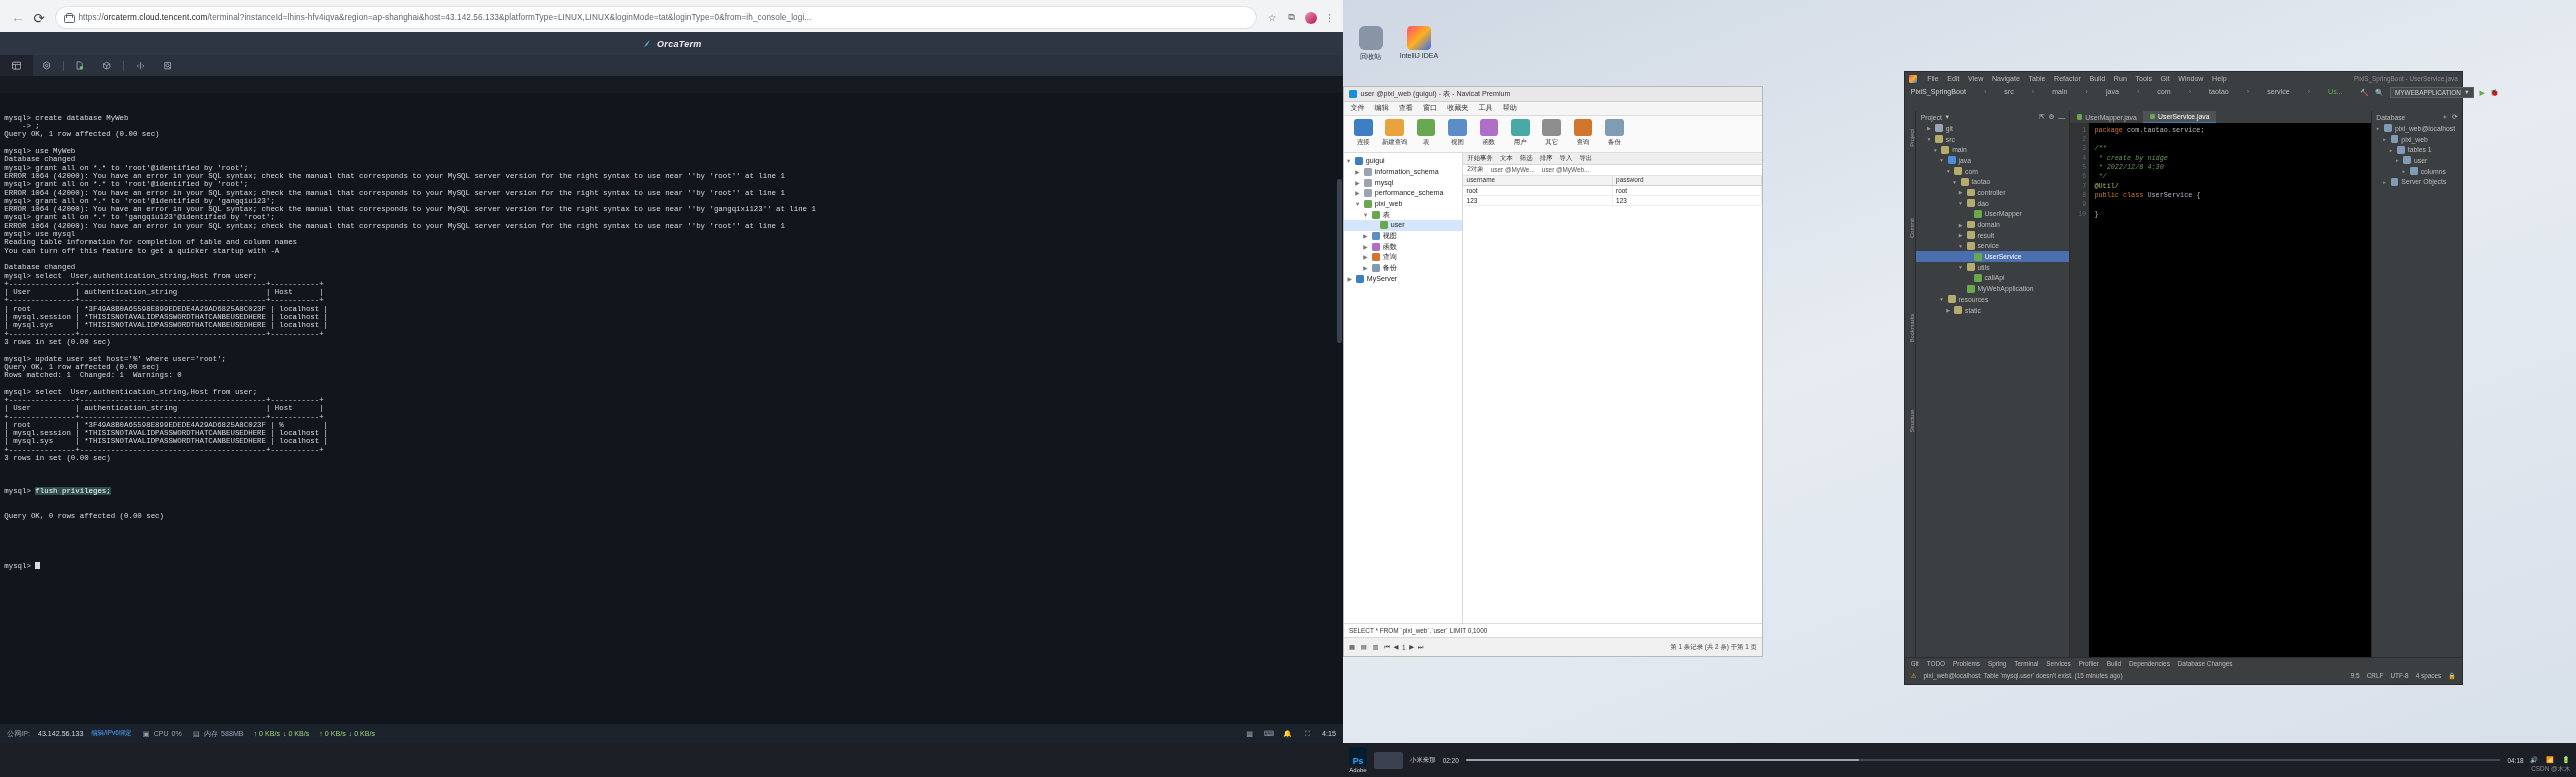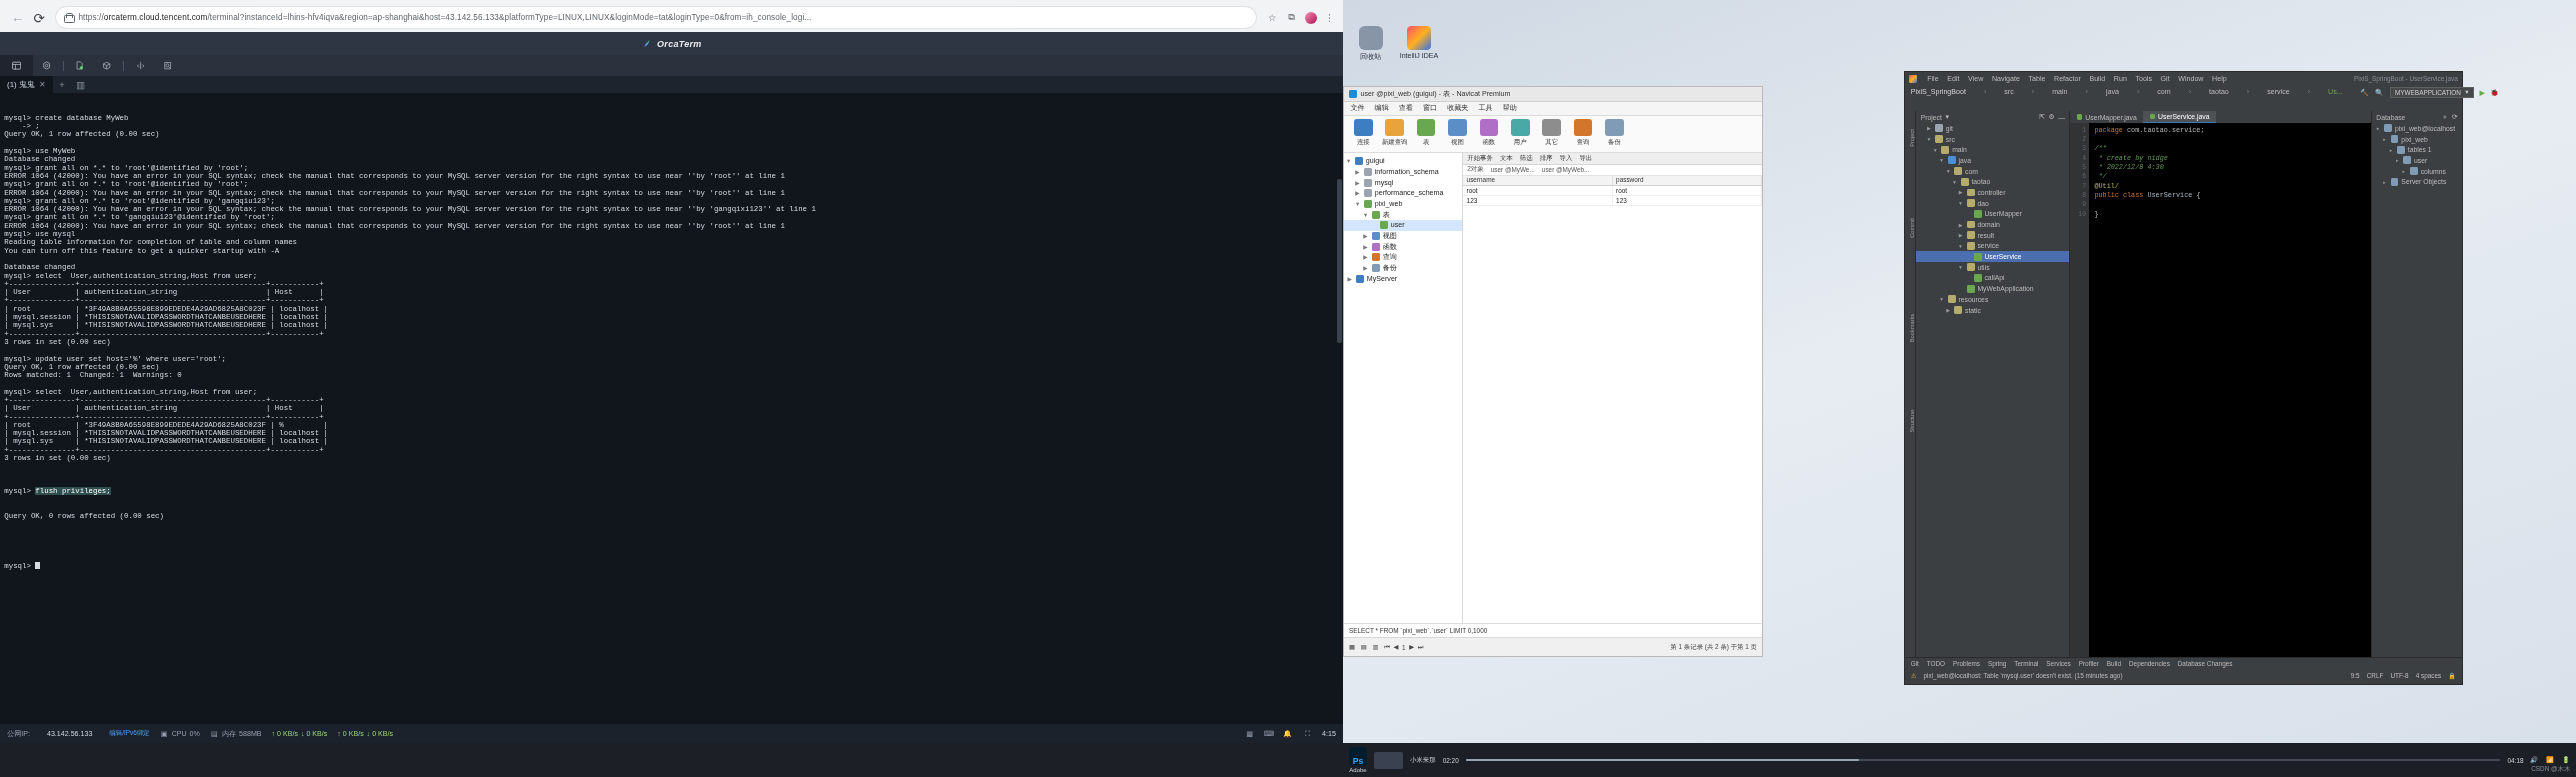--- a/index.html
+++ b/index.html
@@ -50,21 +50,21 @@
   .term { position:absolute; left:0; top:61px; right:0; bottom:18.6px; background:#11151c;
     font-family:"Liberation Mono","DejaVu Sans Mono",monospace; font-size:7.4px; line-height:8.3px;
     color:#d7dce3; padding:4.3px 2.9px 0 4.3px; white-space:pre; overflow:hidden; }
   .term .hl { background:#2f4f4f; color:#fff; }
   .term .cur { display:inline-block; width:4.3px; height:7.1px; background:#d7dce3; vertical-align:-0.7px; }
   .scrollbar { position:absolute; right:1.4px; top:0; width:4.3px; height:100%; }
   .scrollbar i { position:absolute; left:0; top:86px; width:4.3px; height:164px; background:#3a4250; border-radius:2.1px; display:block;}
 
   .statusbar { position:absolute; left:0; right:0; bottom:0; height:18.6px; background:#1c222c;
     display:flex; align-items:center; padding:0 7.1px; color:#98a1ae; font-size:7.1px; gap:10px; }
-  .sb-left { display:flex; align-items:center; gap:17px; }
+  .sb-left { display:flex; align-items:center; gap:8px; }
   .sb-ip { color:#cfd6e0; }
   .sb-link { color:#4aa3ff; font-size:6.4px; }
   .sb-spacer { flex:1; }
   .sb-chip { display:flex; align-items:center; gap:2.9px; }
   .sb-ico { width:9.3px; height:9.3px; display:flex; align-items:center; justify-content:center; color:#98a1ae; font-size:7.1px; }
   .sb-net { color:#9ad37a; }
   .sb-time { color:#cfd6e0; }
 
   
   .desktop { position:absolute; left:1343px; top:0; width:1233px; height:743px;
@@ -248,28 +248,20 @@
         </div>
         <div class="tool">
           <svg width="9.3" height="9.3" viewBox="0 0 16 16">
               <path d="M3 2.5 h10 v11 h-10 Z" fill="none" stroke="#b6bcc6" stroke-width="1.2"></path>
               <circle cx="7.5" cy="7.5" r="2.6" fill="none" stroke="#b6bcc6" stroke-width="1.2"></circle>
               <line x1="9.6" y1="9.6" x2="12" y2="12" stroke="#b6bcc6" stroke-width="1.2"></line>
             </svg>
         </div>
       </div>
 
-      <div class="orca-tabs">
-        <div class="otab">
-          <span>(1) 鬼鬼</span>
-          <span class="x">✕</span>
-        </div>
-        <div class="otab-btn">+</div>
-        <div class="otab-btn">▥</div>
-      </div>
 
       <div class="term">
         <div id="termlines"><div>mysql&gt; create database MyWeb</div><div>    -&gt; ;</div><div>Query OK, 1 row affected (0.00 sec)</div><div> </div><div>mysql&gt; use MyWeb</div><div>Database changed</div><div>mysql&gt; grant all on *.* to 'root'@identified by 'root';</div><div>ERROR 1064 (42000): You have an error in your SQL syntax; check the manual that corresponds to your MySQL server version for the right syntax to use near ''by 'root'' at line 1</div><div>mysql&gt; grant all on *.* to 'root'@identified by 'root';</div><div>ERROR 1064 (42000): You have an error in your SQL syntax; check the manual that corresponds to your MySQL server version for the right syntax to use near ''by 'root'' at line 1</div><div>mysql&gt; grant all on *.* to 'root'@identified by 'gangqiu123';</div><div>ERROR 1064 (42000): You have an error in your SQL syntax; check the manual that corresponds to your MySQL server version for the right syntax to use near ''by 'gangqixi123'' at line 1</div><div>mysql&gt; grant all on *.* to 'gangqiu123'@identified by 'root';</div><div>ERROR 1064 (42000): You have an error in your SQL syntax; check the manual that corresponds to your MySQL server version for the right syntax to use near ''by 'root'' at line 1</div><div>mysql&gt; use mysql</div><div>Reading table information for completion of table and column names</div><div>You can turn off this feature to get a quicker startup with -A</div><div> </div><div>Database changed</div><div>mysql&gt; select  User,authentication_string,Host from user;</div><div>+---------------+------------------------------------------+-----------+</div><div>| User          | authentication_string                    | Host      |</div><div>+---------------+------------------------------------------+-----------+</div><div>| root          | *3F49A8B0A65598E899EDEDE4A29AD6825A8C023F | localhost |</div><div>| mysql.session | *THISISNOTAVALIDPASSWORDTHATCANBEUSEDHERE | localhost |</div><div>| mysql.sys     | *THISISNOTAVALIDPASSWORDTHATCANBEUSEDHERE | localhost |</div><div>+---------------+------------------------------------------+-----------+</div><div>3 rows in set (0.00 sec)</div><div> </div><div>mysql&gt; update user set host='%' where user='root';</div><div>Query OK, 1 row affected (0.00 sec)</div><div>Rows matched: 1  Changed: 1  Warnings: 0</div><div> </div><div>mysql&gt; select  User,authentication_string,Host from user;</div><div>+---------------+------------------------------------------+-----------+</div><div>| User          | authentication_string                    | Host      |</div><div>+---------------+------------------------------------------+-----------+</div><div>| root          | *3F49A8B0A65598E899EDEDE4A29AD6825A8C023F | %         |</div><div>| mysql.session | *THISISNOTAVALIDPASSWORDTHATCANBEUSEDHERE | localhost |</div><div>| mysql.sys     | *THISISNOTAVALIDPASSWORDTHATCANBEUSEDHERE | localhost |</div><div>+---------------+------------------------------------------+-----------+</div><div>3 rows in set (0.00 sec)</div><div> </div></div>
         <div><span>mysql&gt; </span><span class="hl">flush privileges;</span></div>
         <div>Query OK, 0 rows affected (0.00 sec)</div>
         <div>&nbsp;</div>
         <div><span>mysql&gt; </span><span class="cur"></span></div>
         <div class="scrollbar"><i></i></div>
       </div>
 

